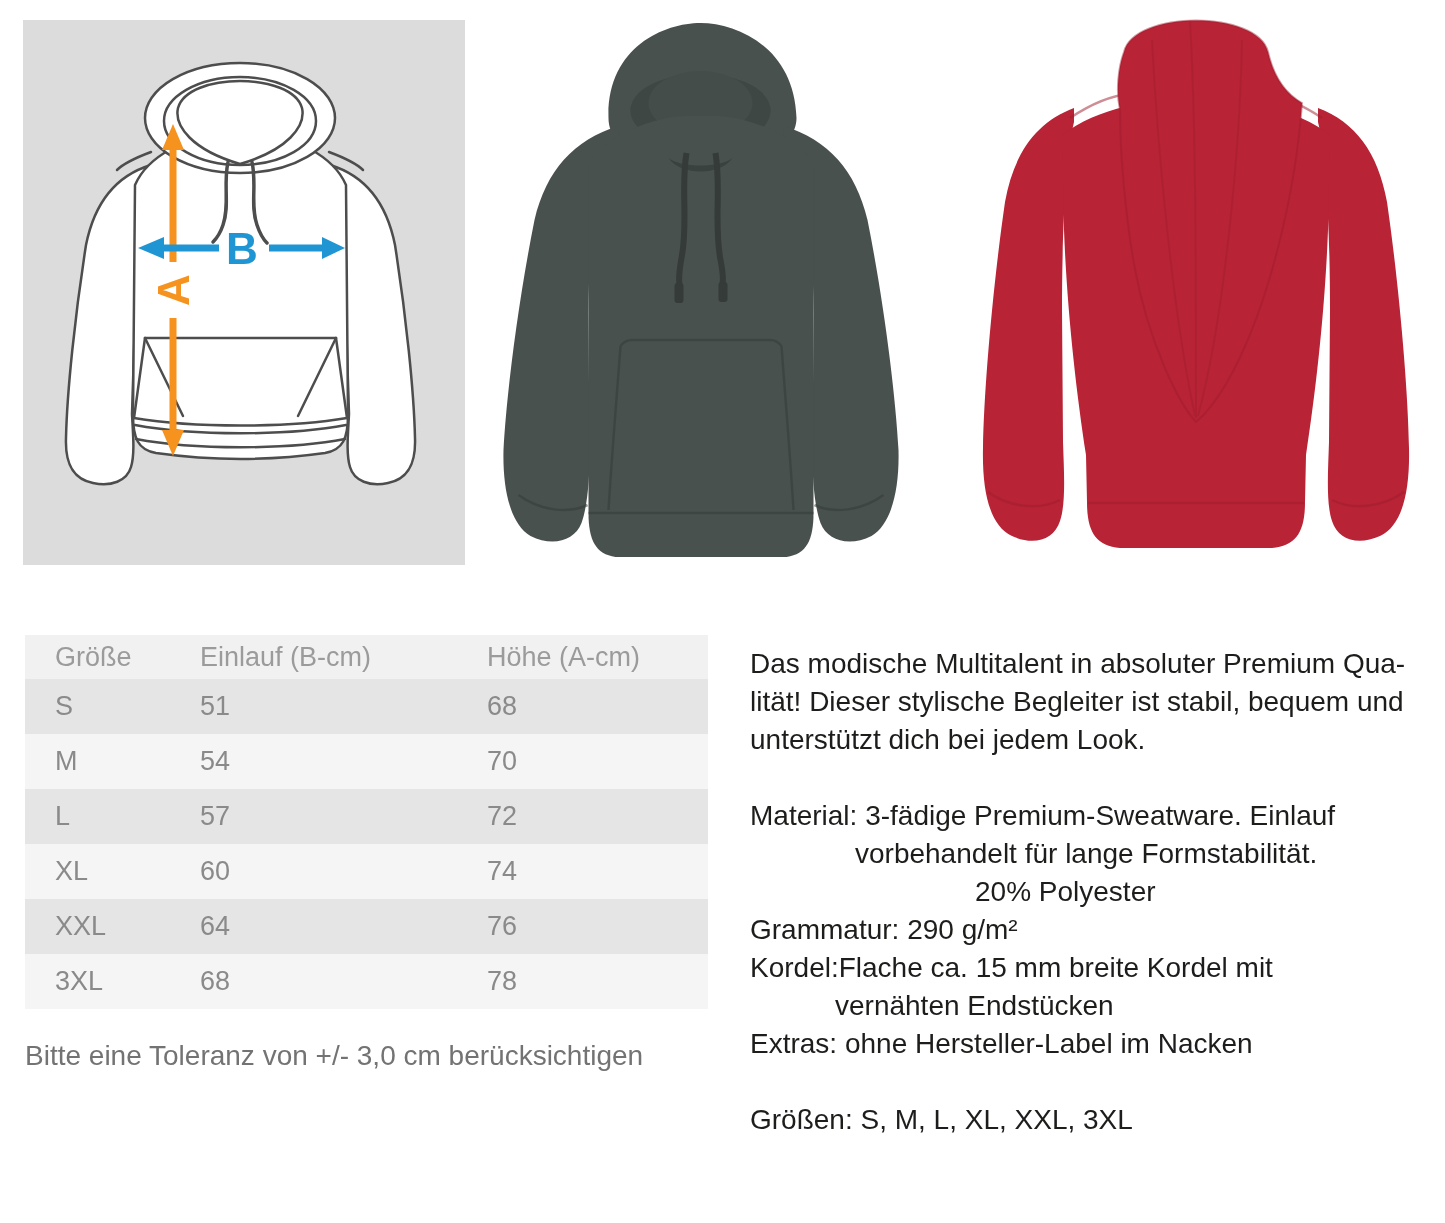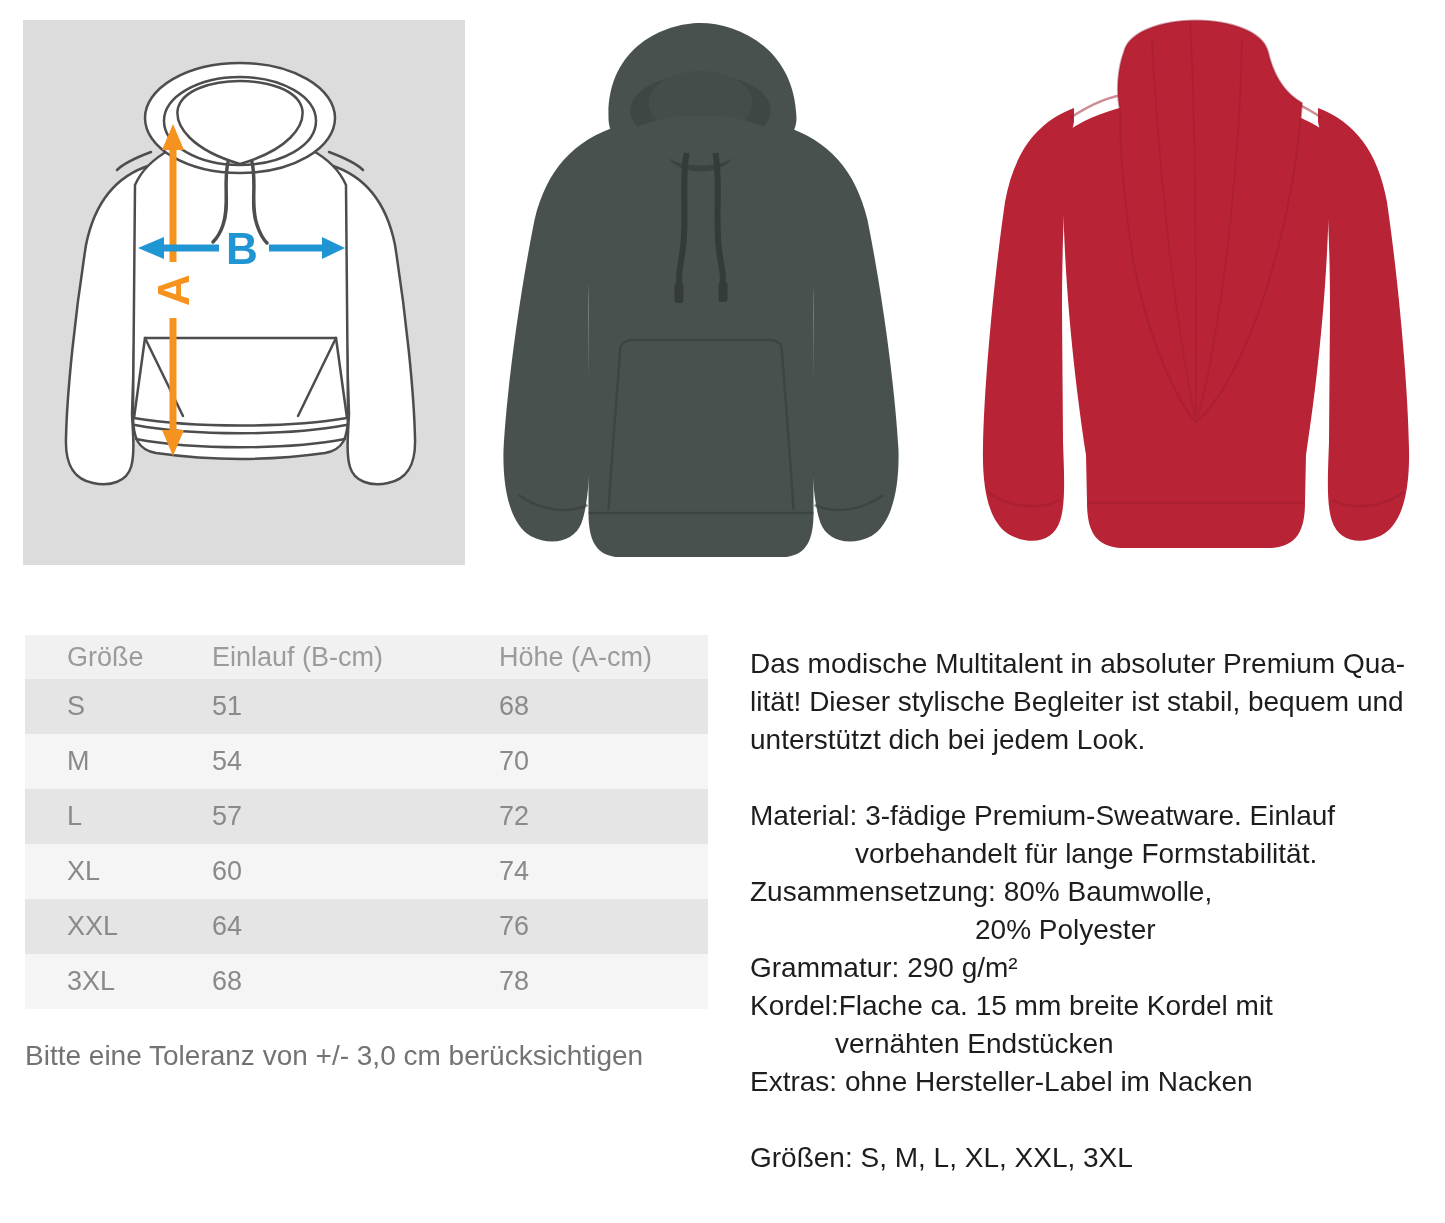--- a/index.html
+++ b/index.html
@@ -15,21 +15,21 @@
   .diagram-panel svg { display:block; width:100%; height:100%; }
   .photo-front { position:absolute; left:462px; top:8px; width:478px; height:565px; }
   .photo-back  { position:absolute; left:952px; top:0px;  width:488px; height:570px; }
   .photo-front svg, .photo-back svg { display:block; width:100%; height:100%; }
 
   
   .size-table {
     position:absolute; left:25px; top:635px; width:683px;
     font-size:27px; color:#8a8a8a;
   }
-  .trow { display:grid; grid-template-columns:175px 287px 1fr; align-items:center;padding-left:12px; }
+  .trow { display:grid; grid-template-columns:175px 287px 1fr; align-items:center; }
   .trow .c1 { padding-left:30px; }
   .thead { height:44px; line-height:44px; background:#f1f1f1; color:#9b9b9b; }
   .tbodyrow { height:55px; line-height:55px; }
   .row-dark  { background:#e5e5e5; }
   .row-light { background:#f5f5f5; }
 
   .tolerance {
     position:absolute; left:25px; top:1040px; width:680px;
     font-size:28px; color:#737373;
   }
@@ -199,21 +199,20 @@
   </div>
 
   <div class="tolerance">Bitte eine Toleranz von +/- 3,0 cm berücksichtigen</div>
 
   <div class="description">
     <div class="desc-line">Das modische Multitalent in absoluter Premium Qua-</div>
     <div class="desc-line">lität! Dieser stylische Begleiter ist stabil, bequem und</div>
     <div class="desc-line">unterstützt dich bei jedem Look.</div>
     <div class="desc-line gap-before">Material: 3-fädige Premium-Sweatware. Einlauf</div>
     <div class="desc-line ind-a">vorbehandelt für lange Formstabilität.</div>
-    <div class="desc-line">Zusammensetzung: 80% Baumwolle,</div>
     <div class="desc-line ind-b">20% Polyester</div>
     <div class="desc-line">Grammatur: 290 g/m²</div>
     <div class="desc-line">Kordel:Flache ca. 15 mm breite Kordel mit</div>
     <div class="desc-line ind-c">vernähten Endstücken</div>
     <div class="desc-line">Extras: ohne Hersteller-Label im Nacken</div>
     <div class="desc-line gap-before">Größen: S, M, L, XL, XXL, 3XL</div>
   </div>
 
 </div>
 

